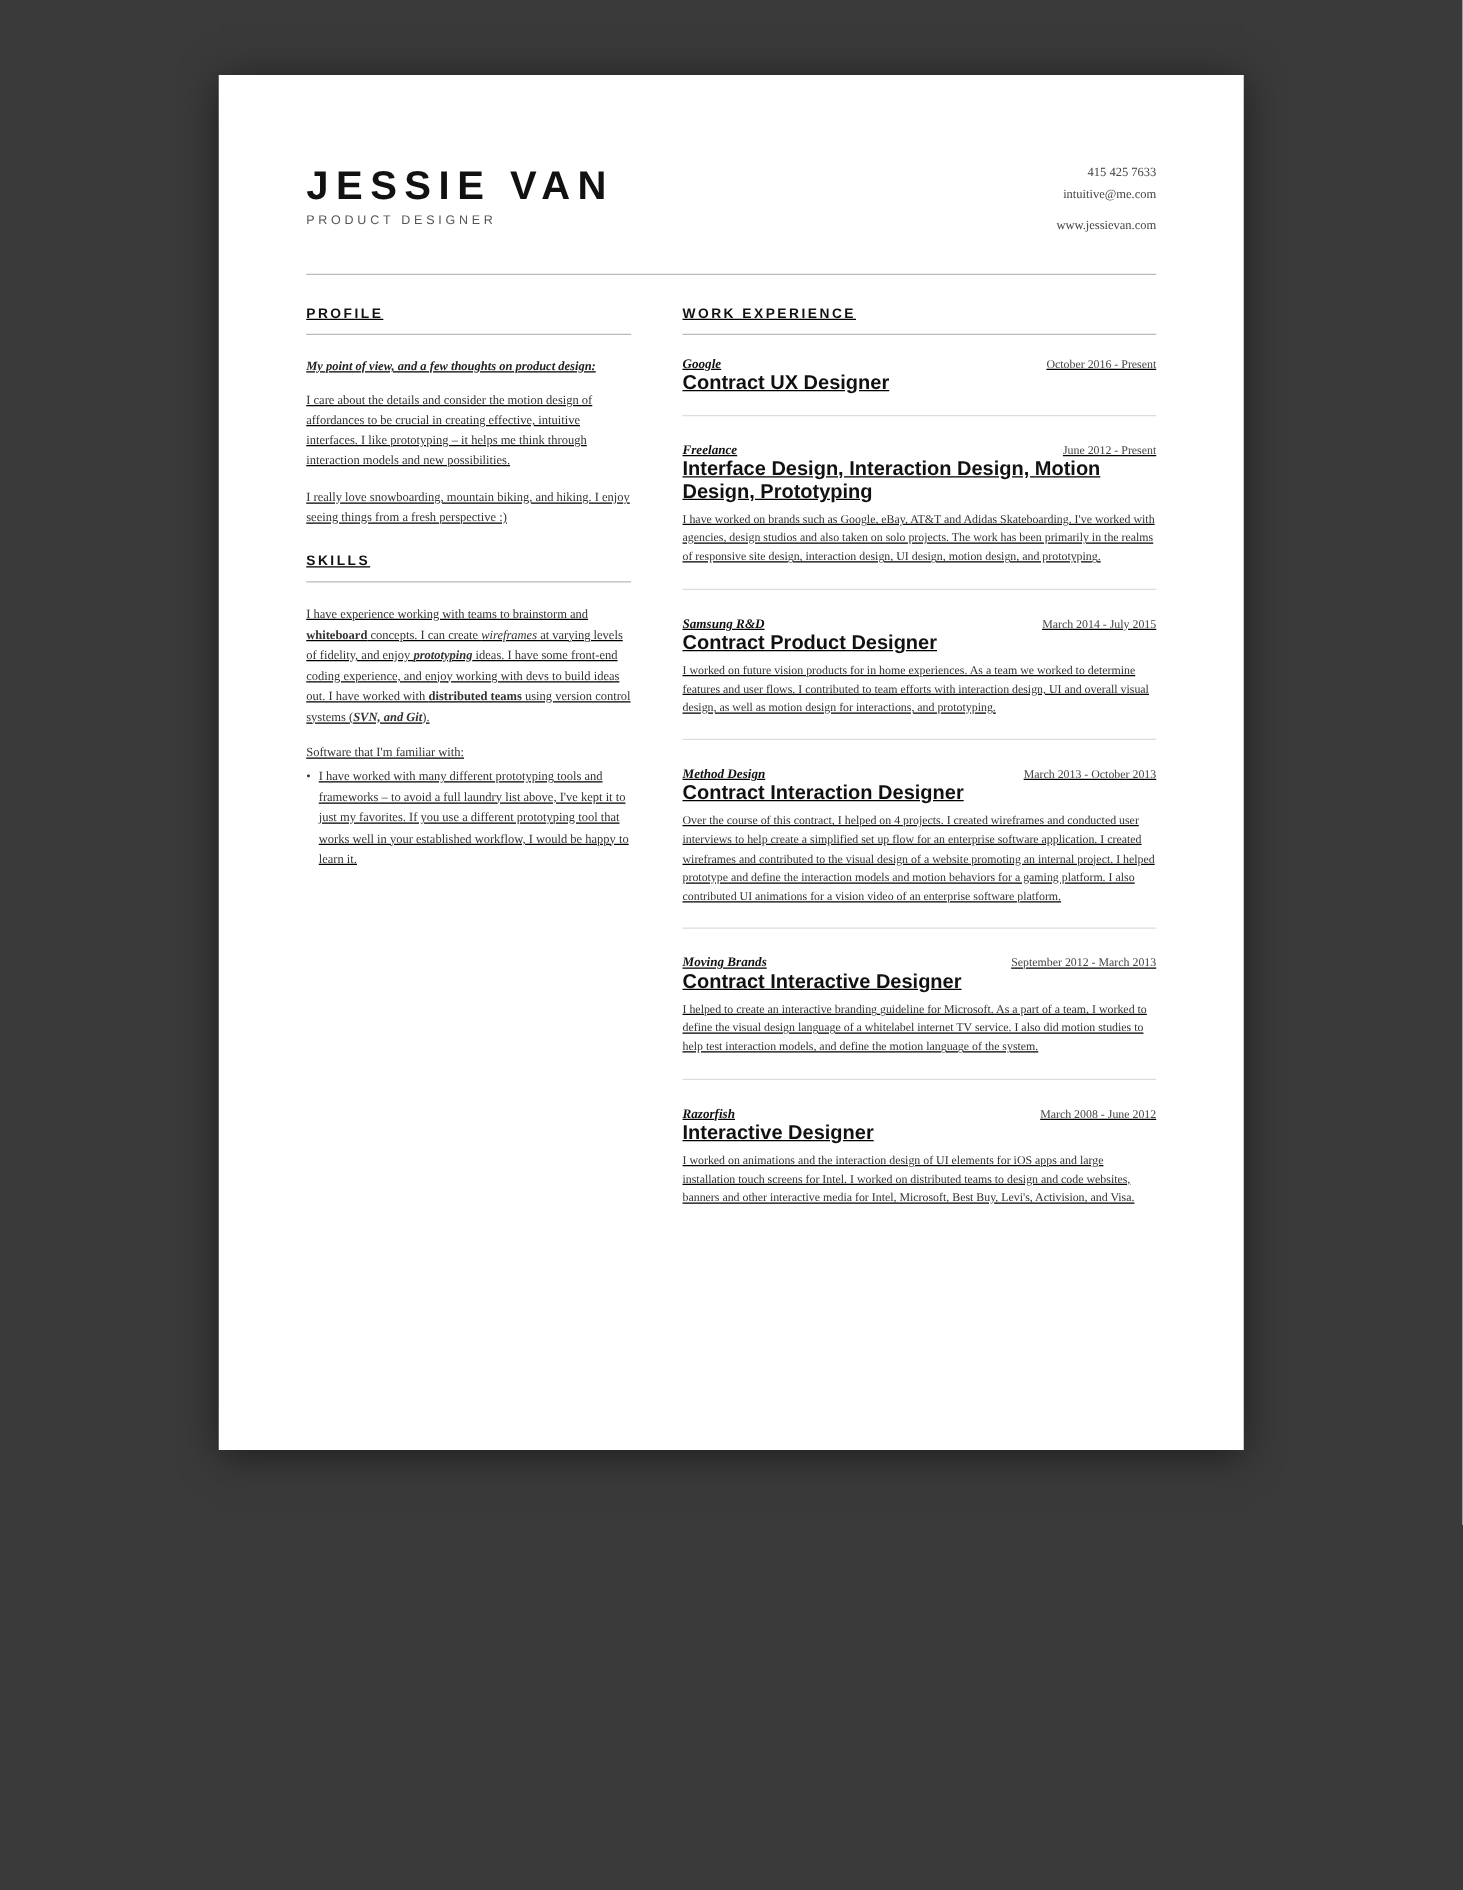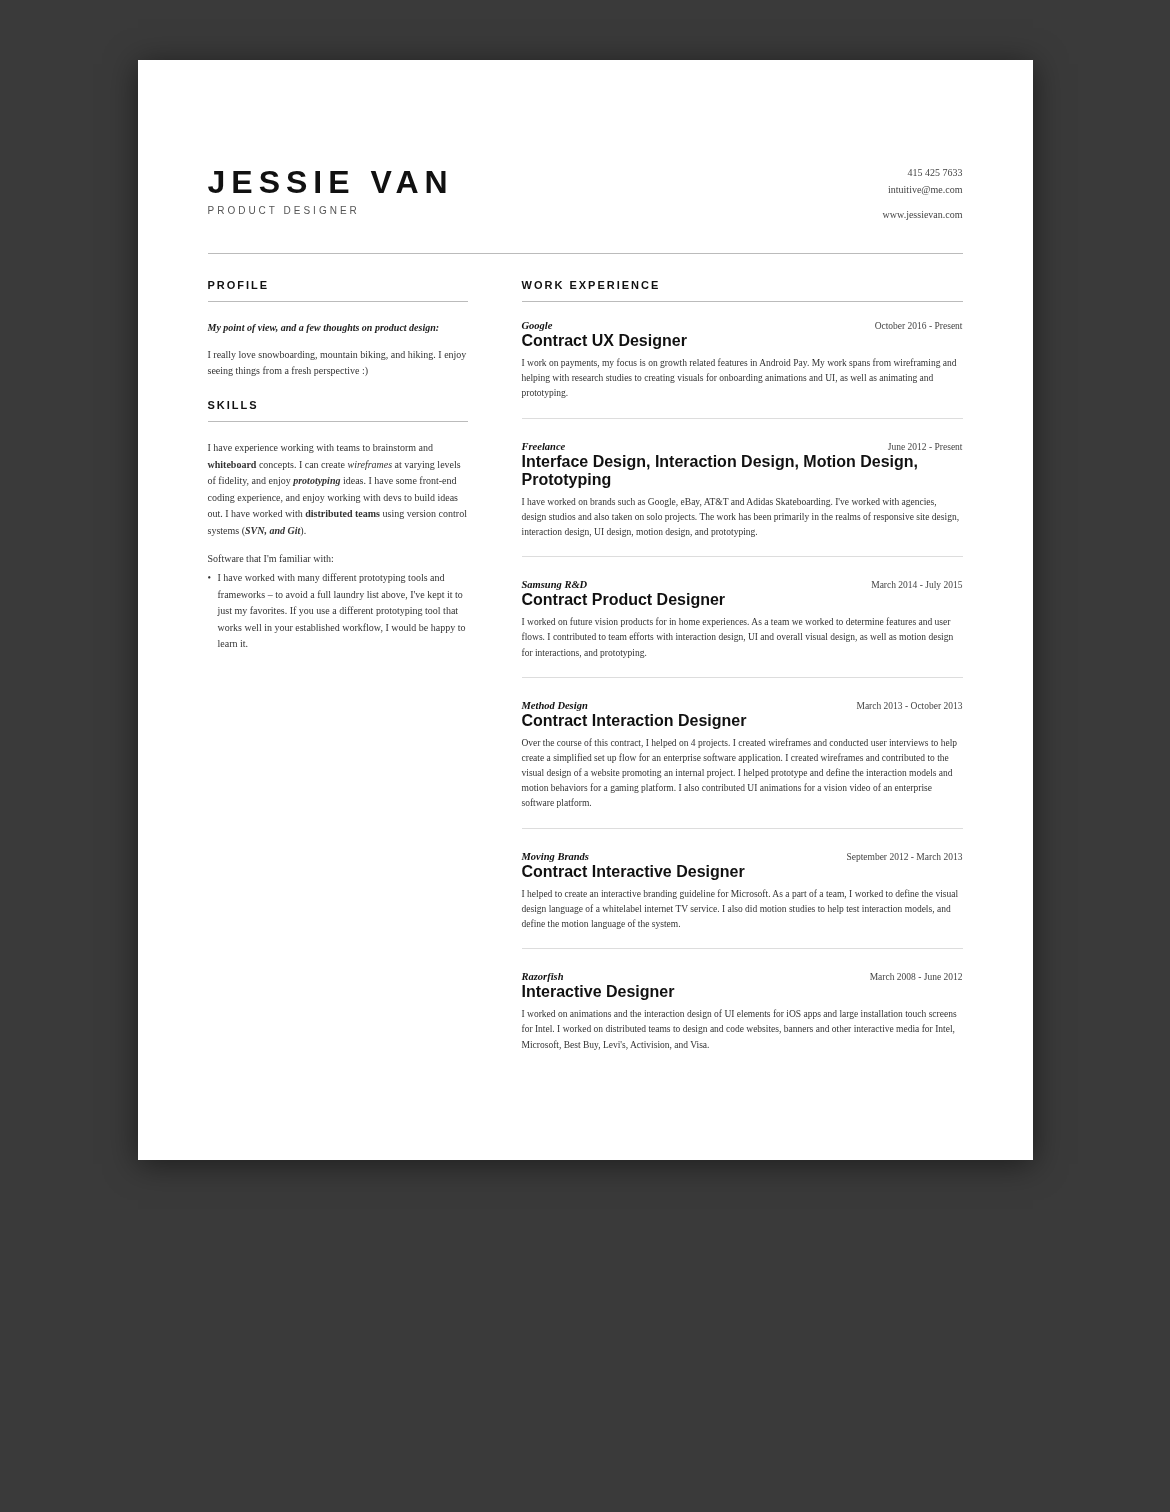--- a/index.html
+++ b/index.html
@@ -9,23 +9,23 @@
       display: flex;
       justify-content: center;
       align-items: flex-start;
       min-height: 100vh;
       padding: 60px 40px;
       font-family: 'Georgia', serif;
     }
 
     .page-container {
       background: #fff;
-      width: 895px;
+      width: 820px;
       min-height: 1100px;
-      padding: 104px 70px 70px 70px;
+      padding: 70px 70px 70px 70px;
       box-shadow: 0 4px 30px rgba(0,0,0,0.5);
     }
 
     
     .header {
       display: flex;
       justify-content: space-between;
       align-items: flex-start;
       margin-bottom: 30px;
     }
@@ -61,21 +61,22 @@
 
     .divider {
       border: none;
       border-top: 1px solid #bbb;
       margin: 20px 0 25px 0;
     }
 
     
     .content {
       display: flex;
-      gap: 54px;
+      gap: 41px;
+      text-decoration: underline;
     }
 
     .left-col {
       width: 260px;
       flex-shrink: 0;
     }
 
     .right-col {
       flex: 1;
     }
@@ -248,20 +249,21 @@
   <div class="content">
 
     <div class="left-col">
 
       <div class="section">
         <div class="section-title">PROFILE</div>
         <hr class="section-divider">
         <p class="profile-intro">
           <em><strong>My point of view, and a few thoughts on product design:</strong></em>
         </p>
+        <p class="profile-text">I care about the details and consider the motion design of affordances to be crucial in creating effective, intuitive interfaces. I like prototyping – it helps me think through interaction models and new possibilities.</p>
         <p class="profile-hobbies">I really love snowboarding, mountain biking, and hiking. I enjoy seeing things from a fresh perspective :)</p>
       </div>
 
       <div class="section">
         <div class="section-title">SKILLS</div>
         <hr class="section-divider">
         <p class="skills-text">
           I have experience working with teams to brainstorm and <strong>whiteboard</strong> concepts. I can create <em>wireframes</em> at varying levels of fidelity, and enjoy <strong><em>prototyping</em></strong> ideas. I have some front-end coding experience, and enjoy working with devs to build ideas out. I have worked with <strong>distributed teams</strong> using version control systems (<em><strong>SVN, and Git</strong></em>).
         </p>
         <p class="skills-subheading">Software that I'm familiar with:</p>
@@ -275,21 +277,20 @@
       <div class="section-title">WORK EXPERIENCE</div>
       <hr class="section-divider">
 
       <div id="jobs-container">
           <div class="job">
       <div class="job-header">
         <span class="job-company">Google</span>
         <span class="job-dates">October 2016 - Present</span>
       </div>
       <div class="job-title">Contract UX Designer</div>
-      <p class="job-desc">I work on payments, my focus is on growth related features in Android Pay. My work spans from wireframing and helping with research studies to creating visuals for onboarding animations and UI, as well as animating and prototyping.</p>
     <hr class="right-divider">
           </div>
           <div class="job">
       <div class="job-header">
         <span class="job-company">Freelance</span>
         <span class="job-dates">June 2012 - Present</span>
       </div>
       <div class="job-title">Interface Design, Interaction Design,  Motion Design, Prototyping</div>
       <p class="job-desc">I have worked on brands such as Google, eBay, AT&amp;T and Adidas Skateboarding. I've worked with agencies, design studios and also taken on solo projects. The work has been primarily in the realms of responsive site design, interaction design, UI design, motion design, and prototyping.</p>
     <hr class="right-divider">

